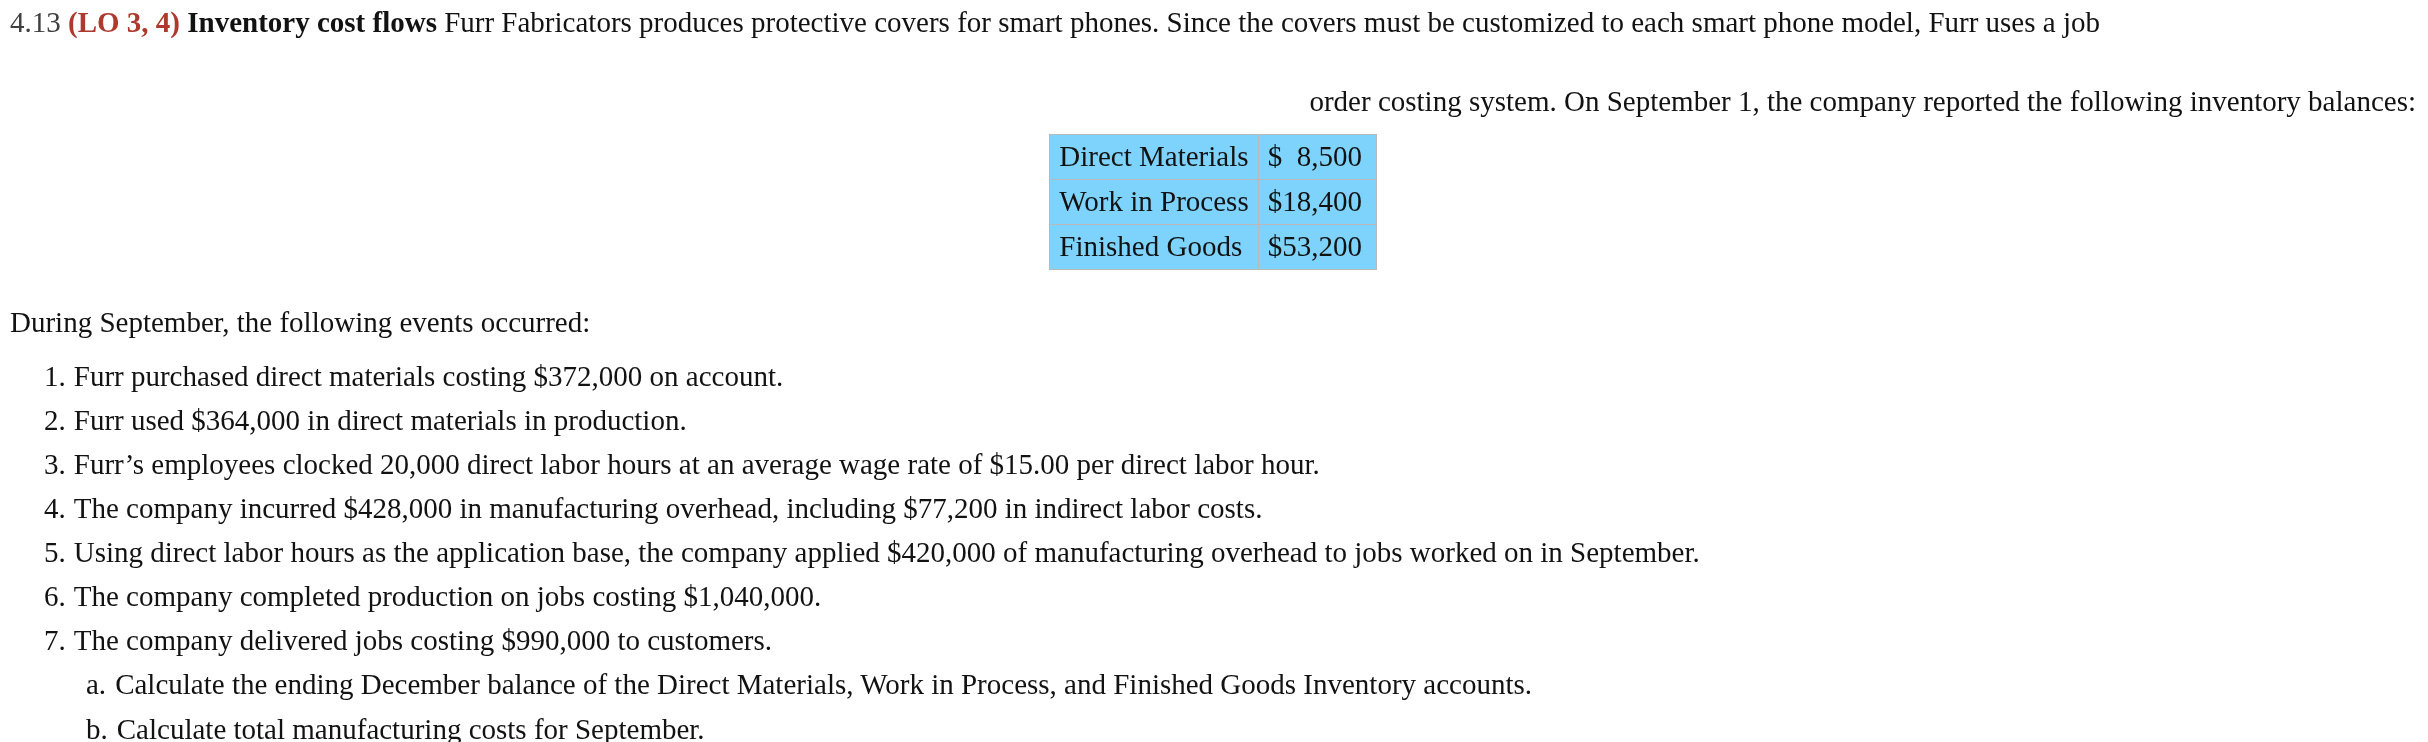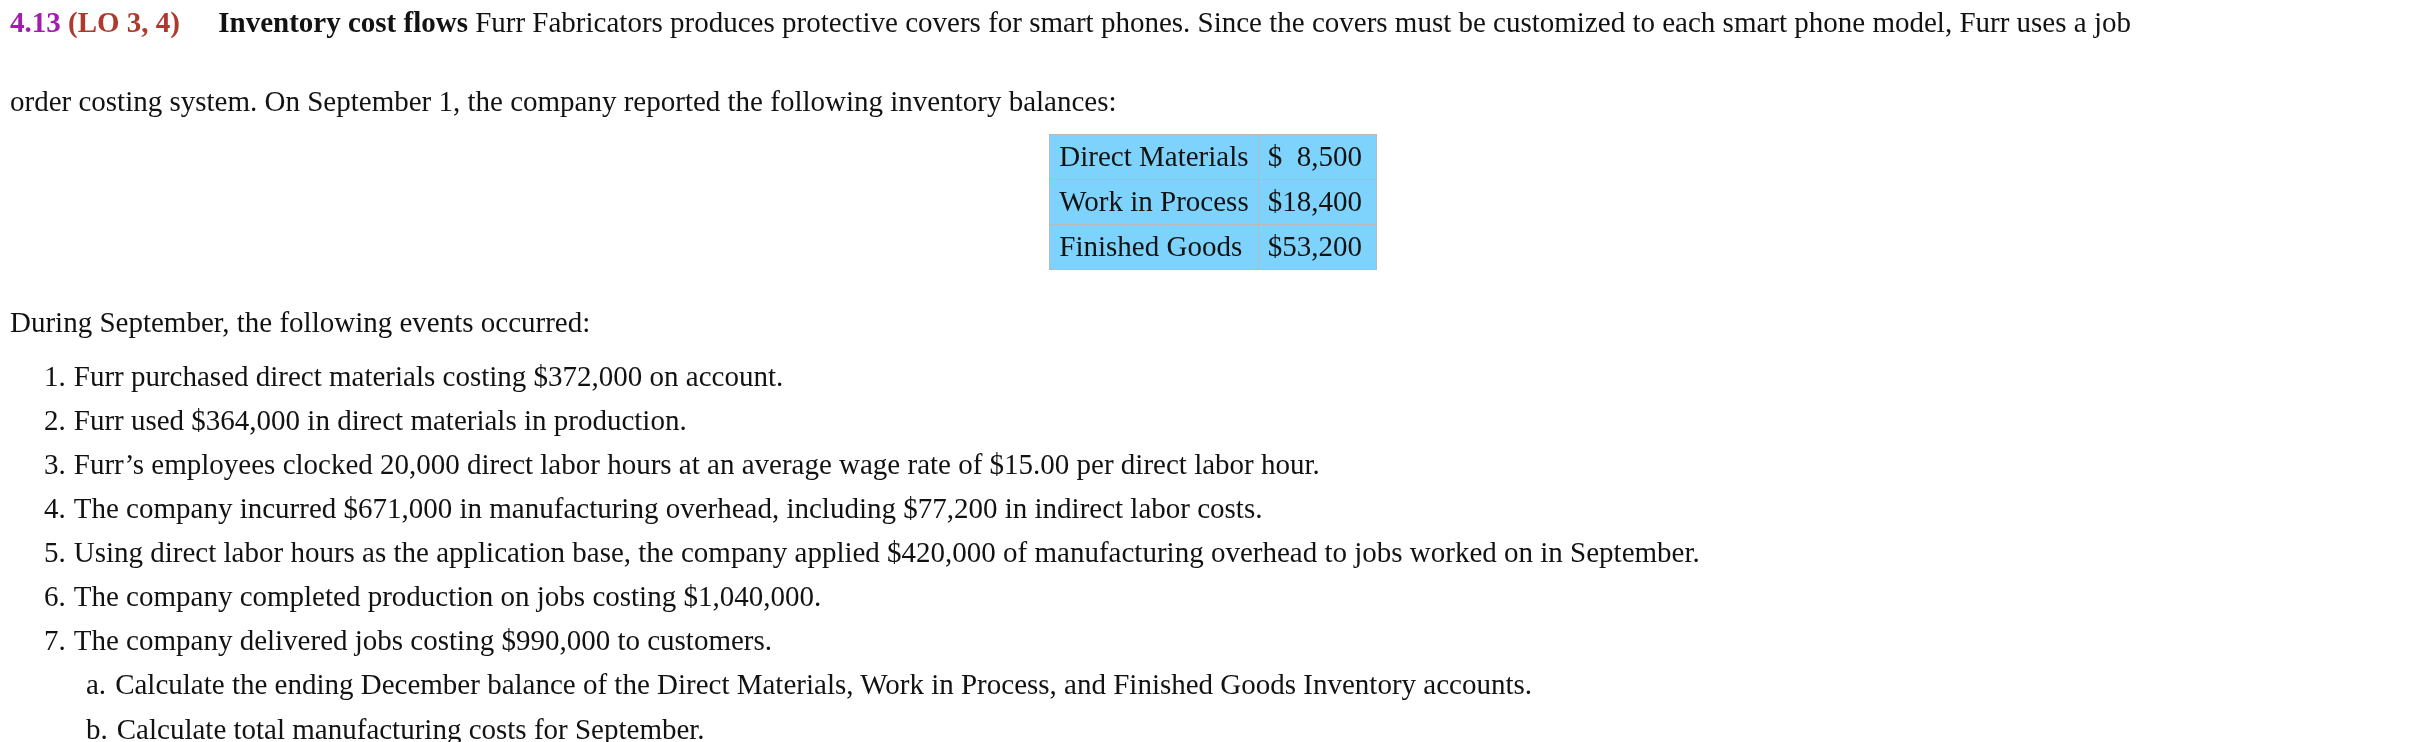--- a/index.html
+++ b/index.html
@@ -11,25 +11,25 @@
     font-family: "Liberation Serif", "DejaVu Serif", serif;
     font-size: 29px;
     color: #121212;
   }
   .page {
     padding: 6px 12px 0 10px;
     width: 100%;
     height: 100%;
   }
   .intro-para { line-height: 32px; }
-  .intro-line1, .intro-line2 { display: inline; }
+  .intro-line1, .intro-line2 { display: inline; text-align: right; }
   .intro-line2 { display: block; margin-top: 47px; }
-  .problem-number { font-weight: bold; color: #a21caf; }
+  .problem-number { font-weight: normal; color: #404040; }
   .lo-tag { font-weight: bold; color: #ae3a2e; }
-  .problem-title { font-weight: bold; color: #121212; margin-left: 31px; }
+  .problem-title { font-weight: bold; color: #121212; }
 
   table.inv-table {
     margin: 17px auto 0 auto;
     border-collapse: collapse;
   }
   table.inv-table td {
     border: 1px solid #b9b9b9;
     padding: 5px 9px 6px 9px;
     line-height: 33px;
     background: #7dd3fc;
@@ -117,21 +117,21 @@
     <li class="event-item">
       <span class="event-num">2.</span>
       <span class="event-text">Furr used $364,000 in direct materials in production.</span>
     </li>
     <li class="event-item">
       <span class="event-num">3.</span>
       <span class="event-text">Furr’s employees clocked 20,000 direct labor hours at an average wage rate of $15.00 per direct labor hour.</span>
     </li>
     <li class="event-item">
       <span class="event-num">4.</span>
-      <span class="event-text">The company incurred $671,000 in manufacturing overhead, including $77,200 in indirect labor costs.</span>
+      <span class="event-text">The company incurred $428,000 in manufacturing overhead, including $77,200 in indirect labor costs.</span>
     </li>
     <li class="event-item">
       <span class="event-num">5.</span>
       <span class="event-text">Using direct labor hours as the application base, the company applied $420,000 of manufacturing overhead to jobs worked on in September.</span>
     </li>
     <li class="event-item">
       <span class="event-num">6.</span>
       <span class="event-text">The company completed production on jobs costing $1,040,000.</span>
     </li>
     <li class="event-item">

